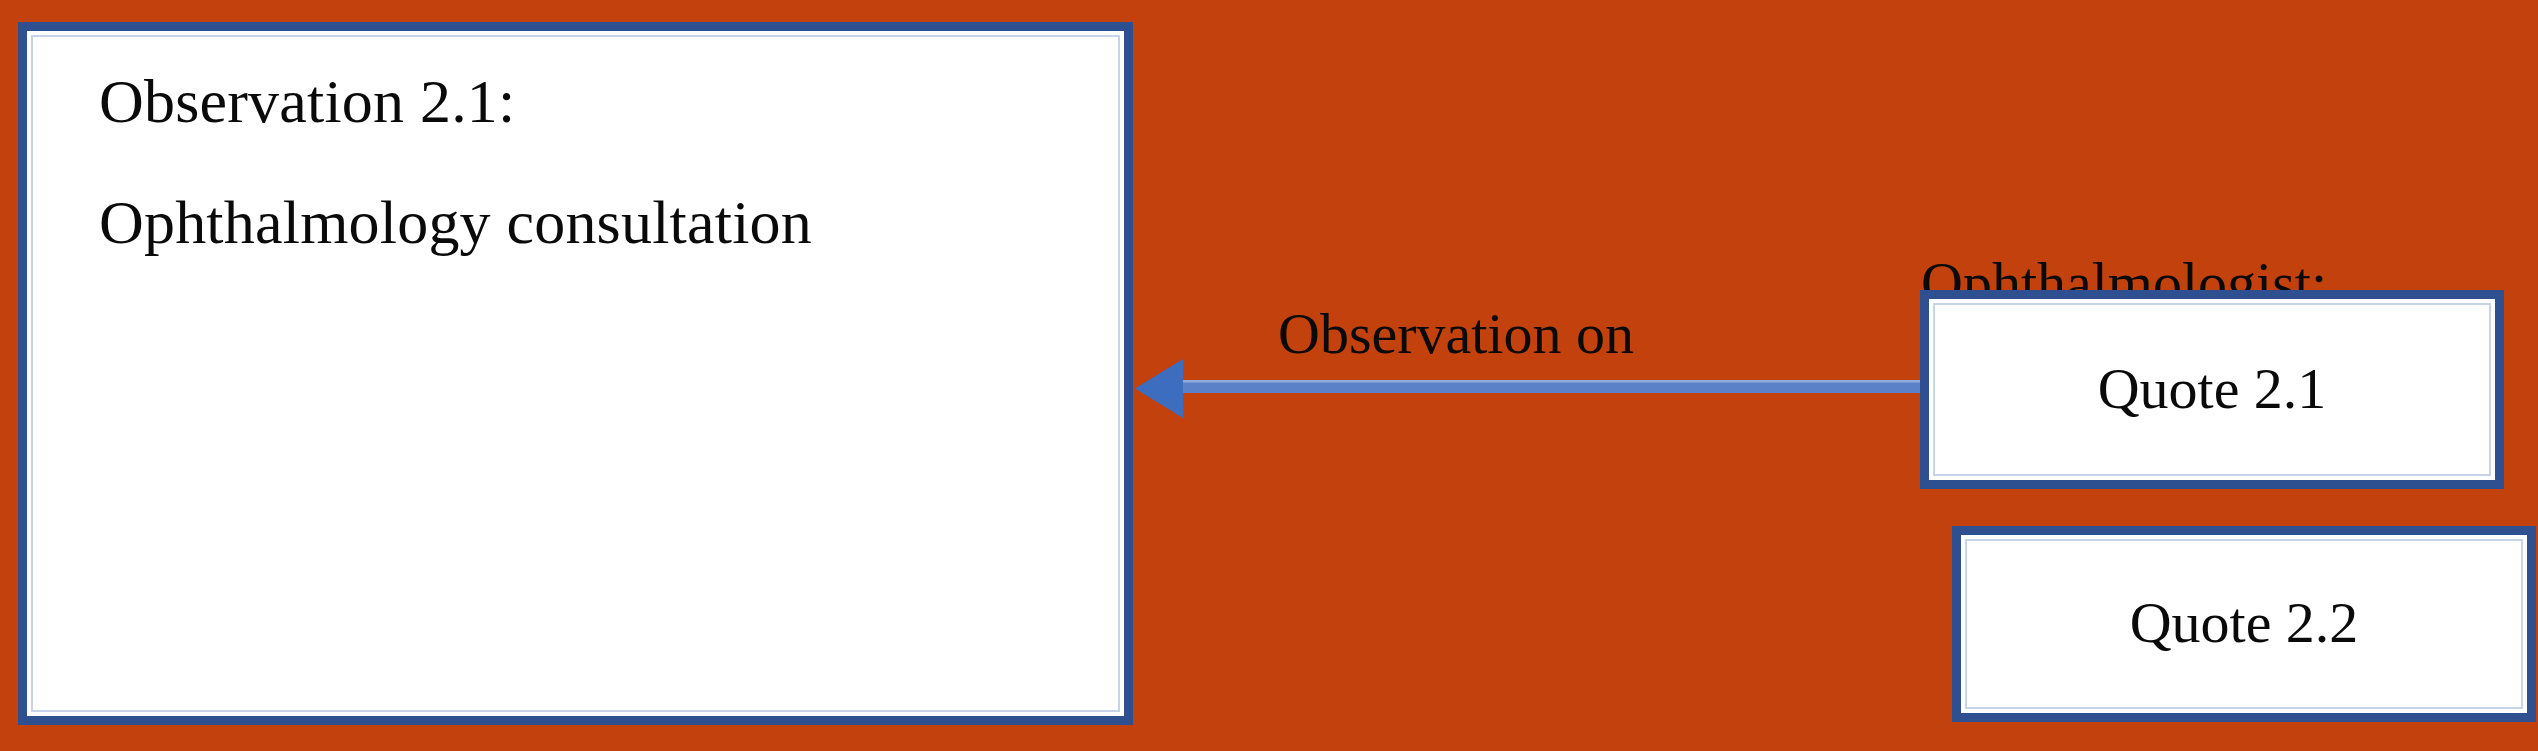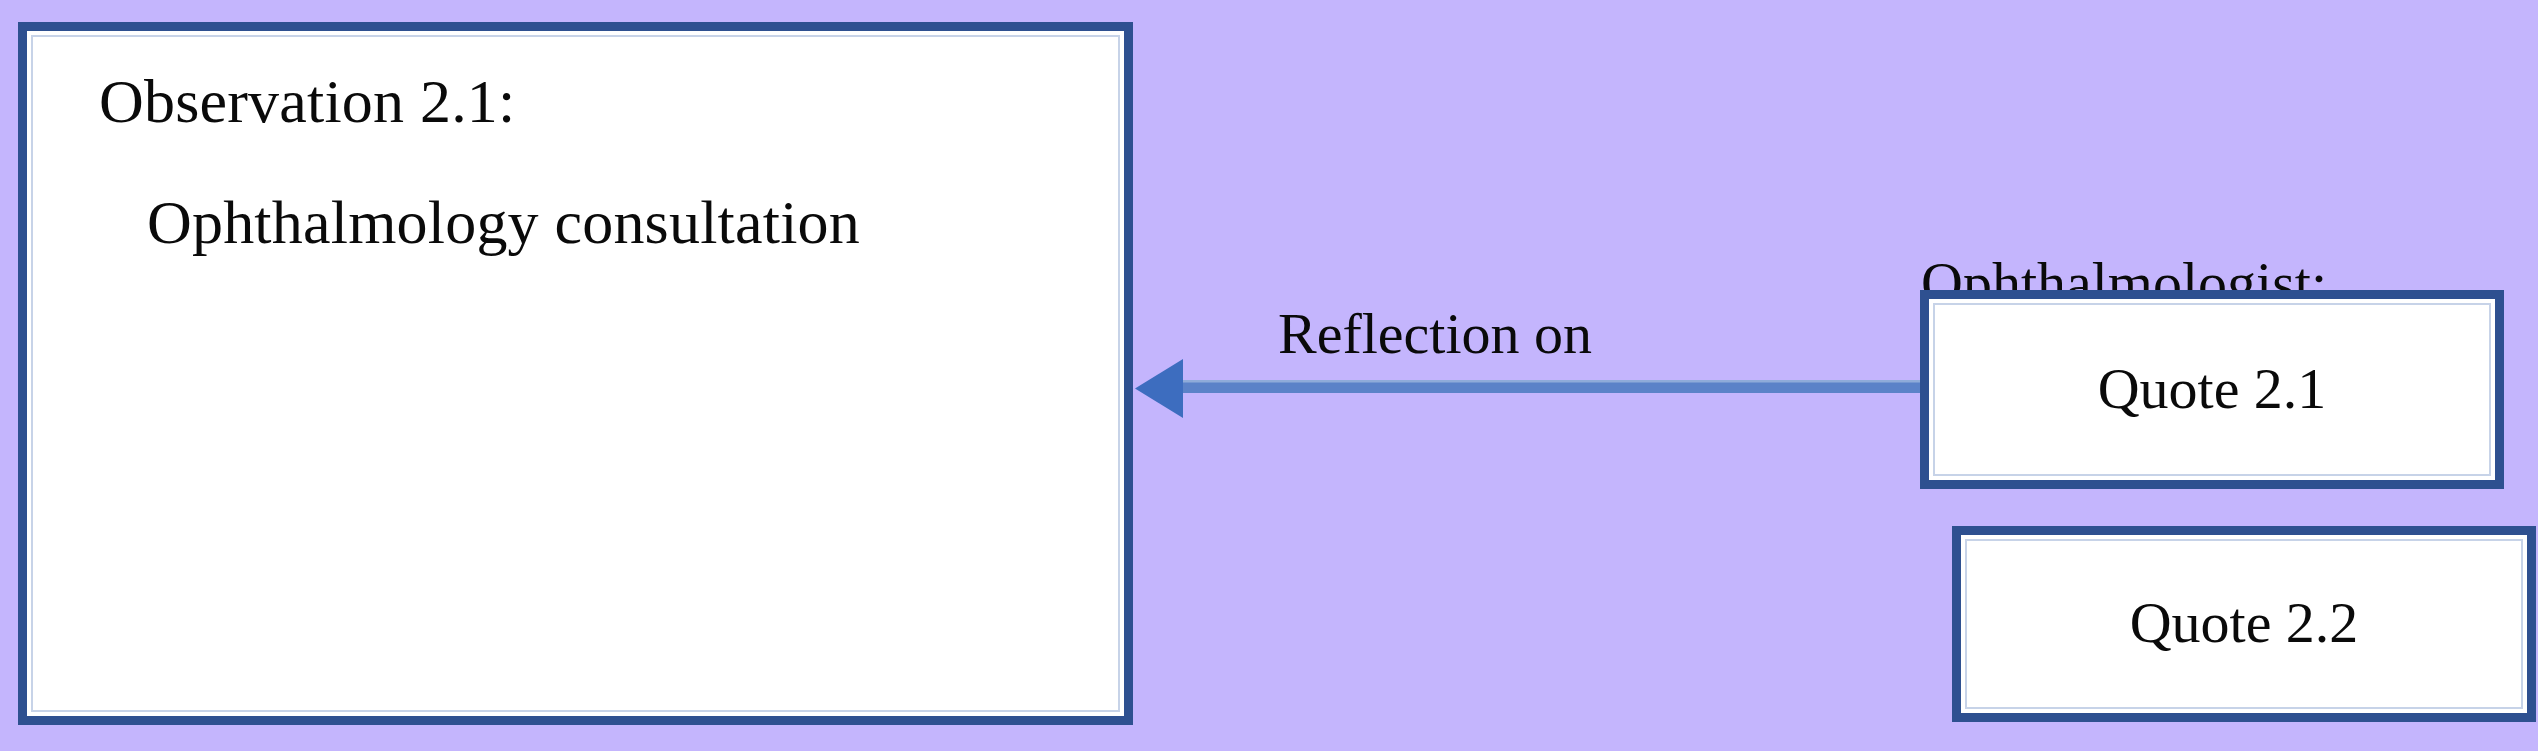--- a/index.html
+++ b/index.html
@@ -15,21 +15,21 @@
     font-family: "Liberation Serif", "DejaVu Serif", serif;
     color: #000000;
   }
 
   .canvas {
     position: absolute;
     left: 0;
     top: 0;
     width: 2538px;
     height: 751px;
-    background: #c4b5fd;
+    background: #c2410c;
   }
 
   
   .node {
     position: absolute;
     box-sizing: border-box;
     background: #ffffff;
     border: 9px solid #2E5090;
     box-shadow: inset 0 0 0 4px #ffffff,
                 inset 0 0 0 6px #c7d3e8;
@@ -50,21 +50,20 @@
   }
   .obs-line {
     font-size: 62px;
     line-height: 1.05;
     letter-spacing: 0.2px;
     white-space: nowrap;
     color: #0a0a0a;
   }
   .obs-line.second {
     margin-top: 56px;
-    margin-left: 48px;
   }
 
   
   #reflection-arrow {
     position: absolute;
     left: 1133px;
     top: 330px;
     width: 795px;
     height: 120px;
     overflow: visible;
@@ -136,21 +135,21 @@
   <div id="reflection-arrow">
     <svg width="795" height="120" viewBox="0 0 795 120" xmlns="http://www.w3.org/2000/svg">
       <g>
         <rect x="46" y="52" width="749" height="11" fill="#5B82C8"></rect>
         <rect x="46" y="50" width="749" height="2.5" fill="#8fabd9"></rect>
       </g>
       <polygon points="2,58.5 50,29 50,88" fill="#3D6DBF"></polygon>
     </svg>
   </div>
 
-  <div class="arrow-label">Reflection on</div>
+  <div class="arrow-label">Observation on</div>
 
   <div class="group-label">Ophthalmologist:</div>
 
   <div class="node" id="quote-box-1">
     <div class="quote-text">Quote 2.1</div>
   </div>
 
   <div class="node" id="quote-box-2">
     <div class="quote-text">Quote 2.2</div>
   </div>

